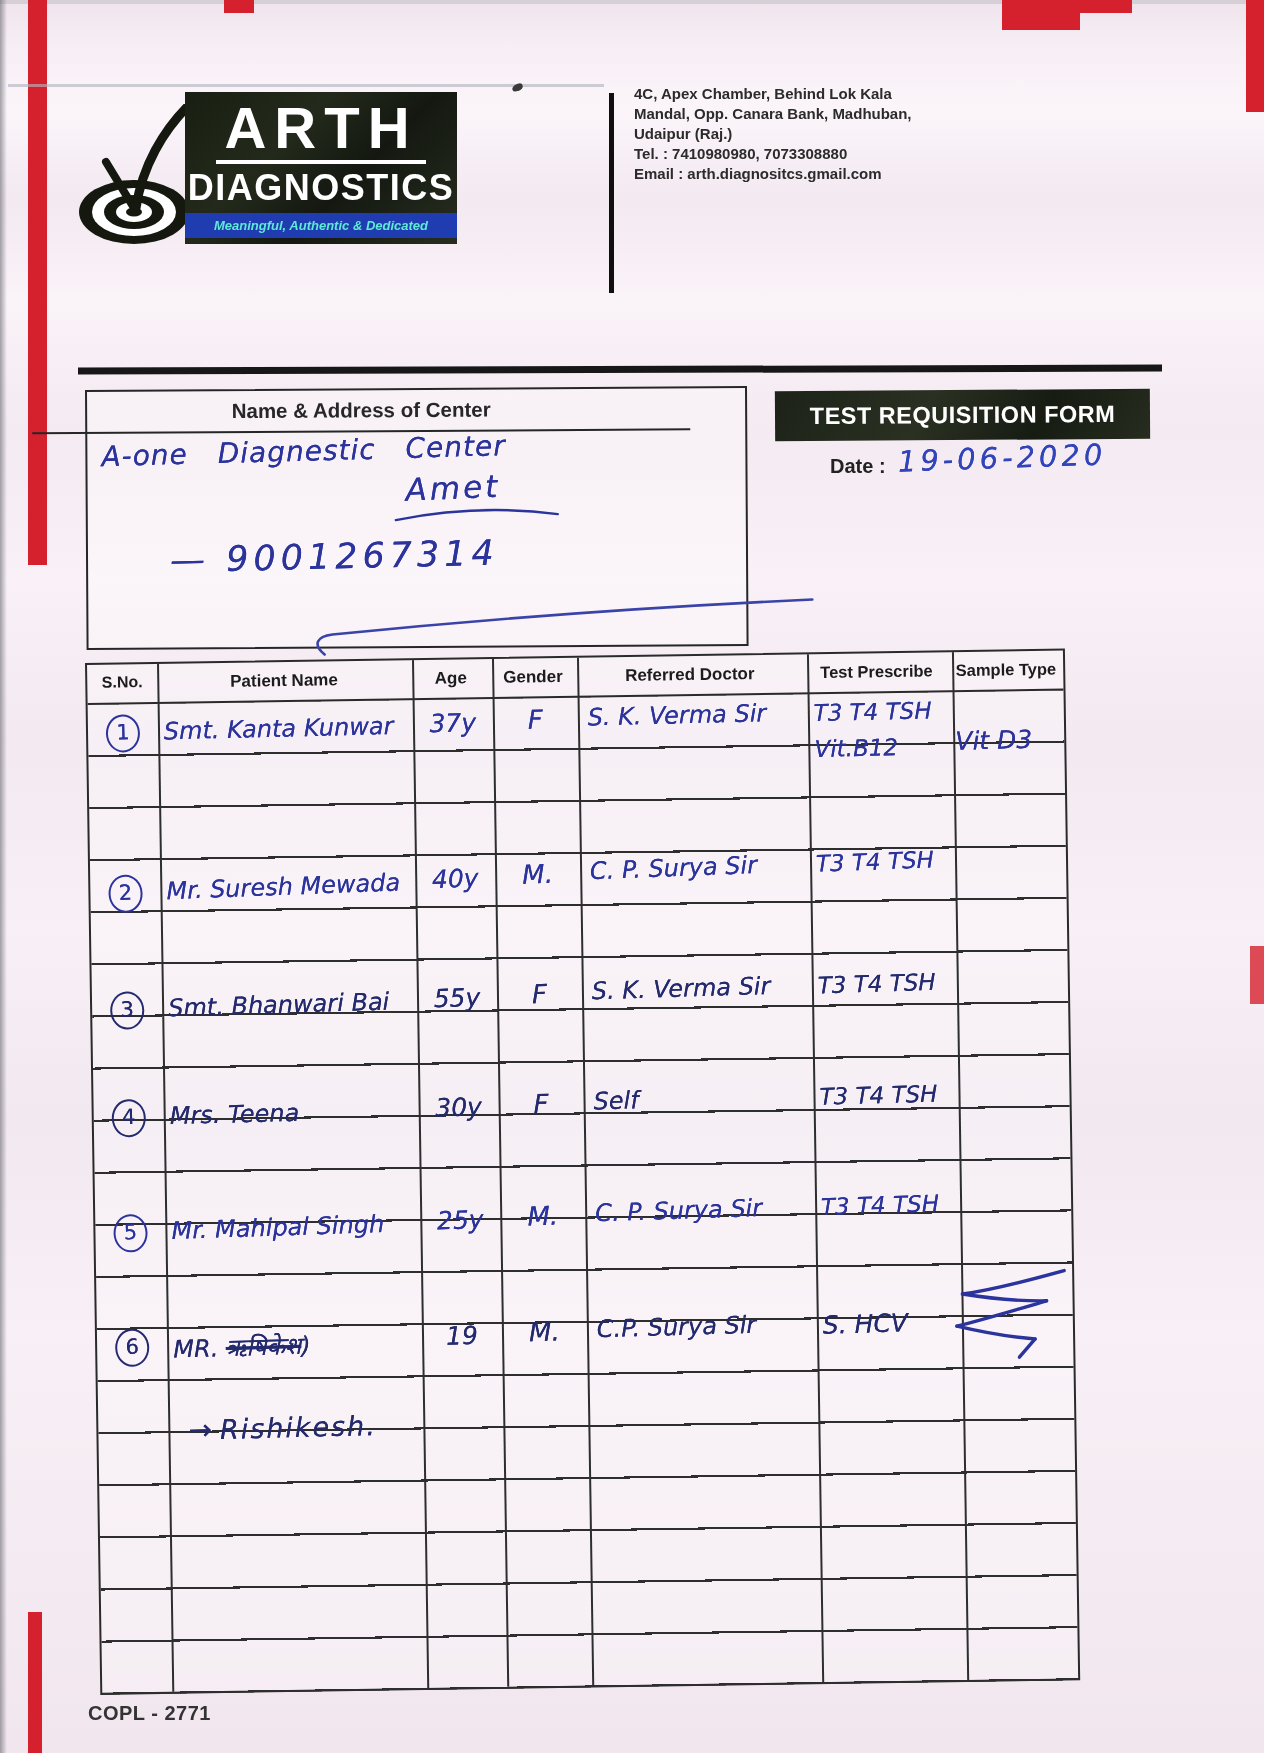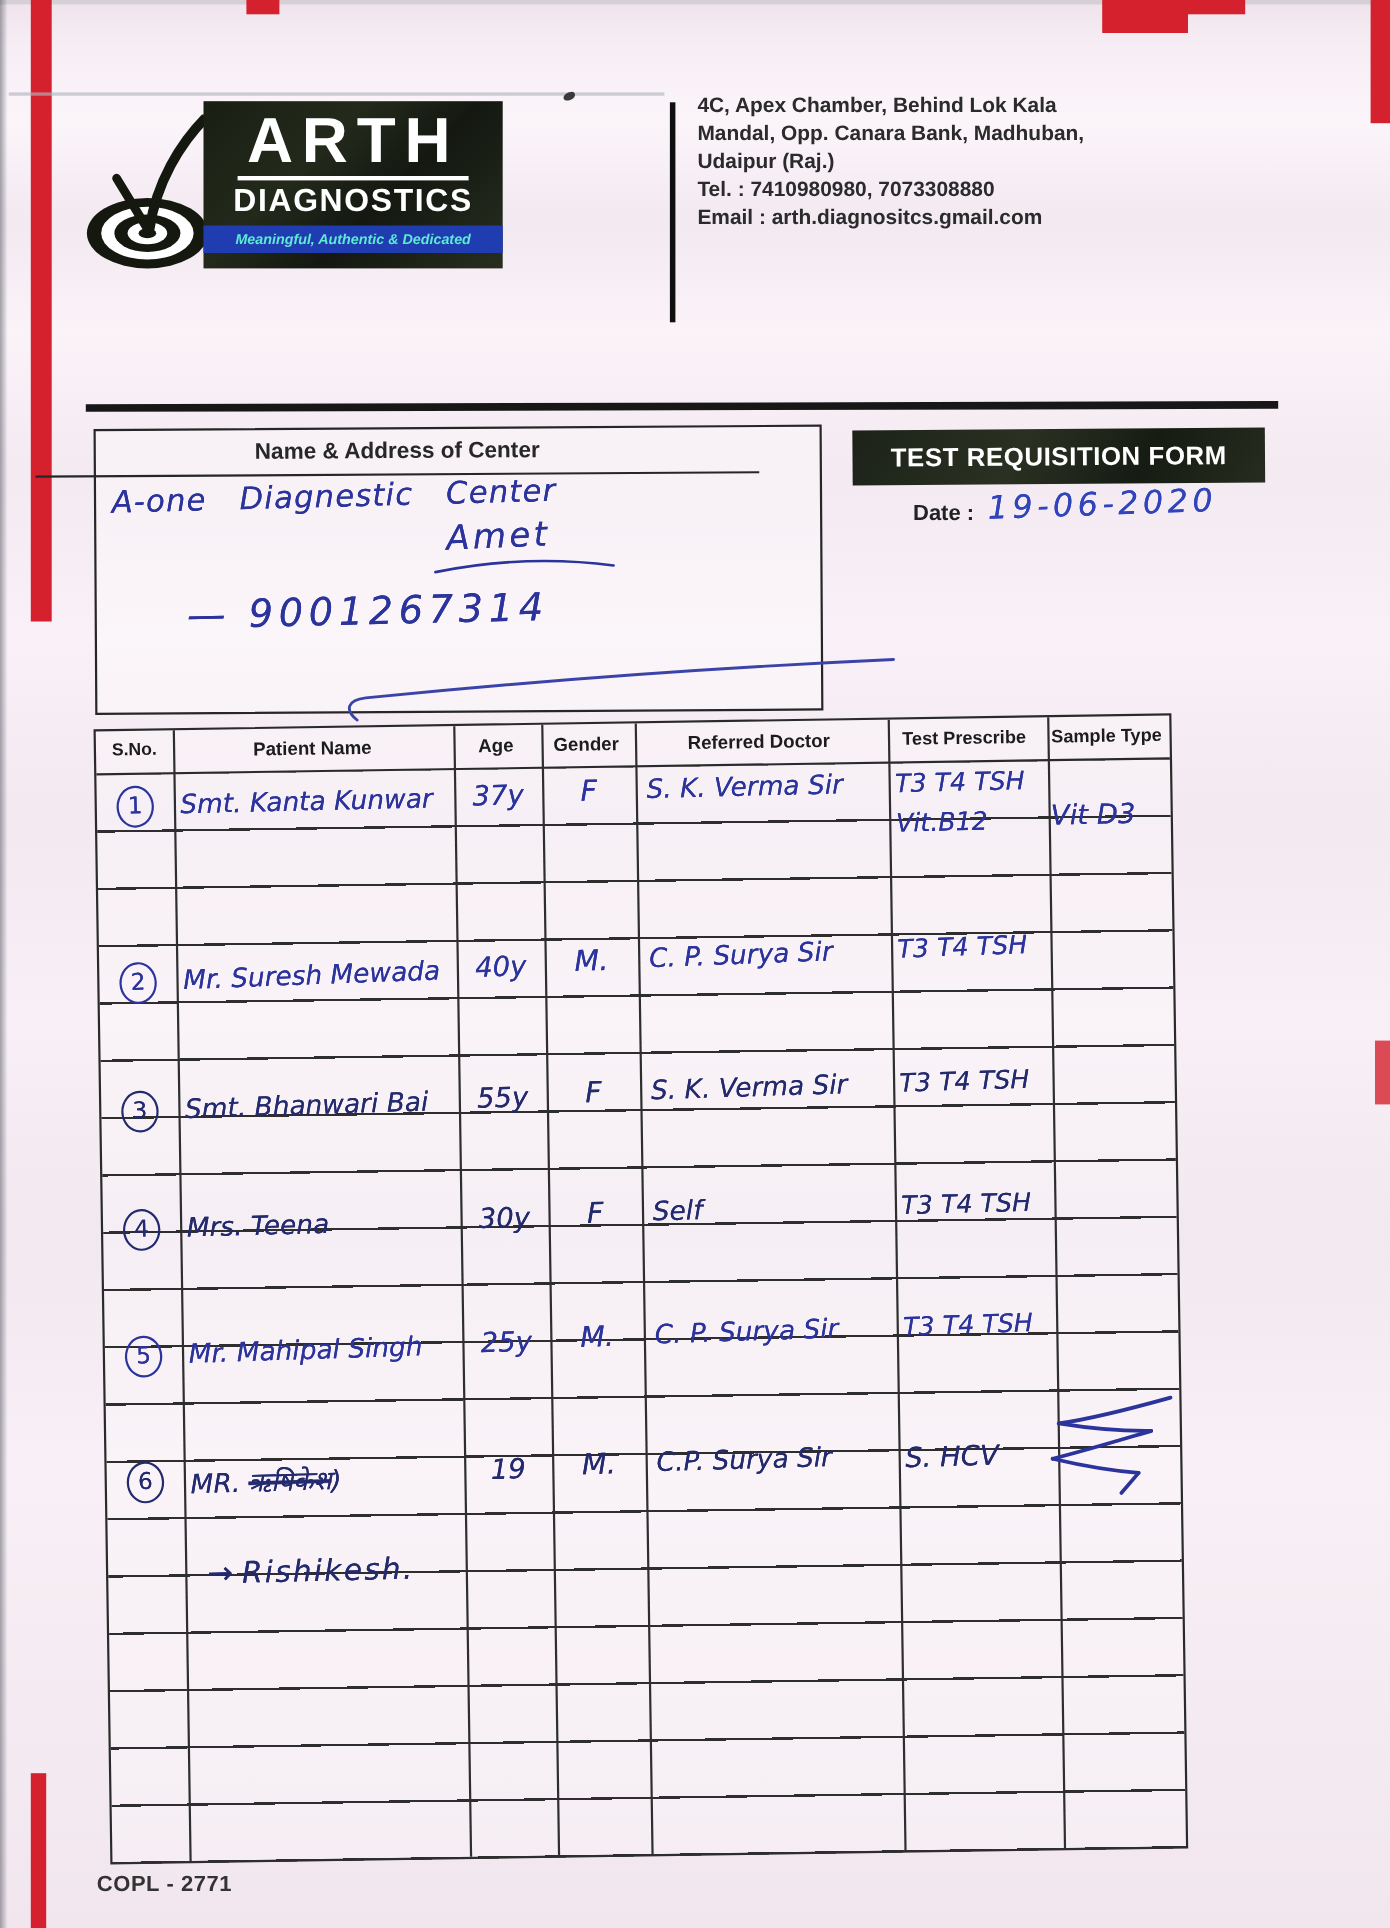--- a/index.html
+++ b/index.html
@@ -14,27 +14,27 @@
   .top-shadow{position:absolute;left:0;top:0;width:1264px;height:4px;background:#cfc9d1;opacity:.8;}
   .paper-fold{position:absolute;left:8px;top:84px;width:596px;height:3px;background:#b4b4bd;opacity:.65;}
   .speck{position:absolute;left:512px;top:84px;width:11px;height:7px;background:#3a3a3a;border-radius:60% 40% 55% 45%;transform:rotate(-18deg);}
 
   
   .logo-box{position:absolute;left:185px;top:92px;width:272px;height:152px;
     background:linear-gradient(135deg,#191e12 0%,#232a1b 35%,#141811 60%,#272e1f 100%);
     text-align:center;box-sizing:border-box;padding-top:7px;}
   .logo-title{color:#fff;font-size:58px;font-weight:700;letter-spacing:8px;line-height:1;}
   .logo-underline{width:210px;height:4px;background:#fff;margin:3px auto 4px auto;}
-  .logo-subtitle{color:#fff;font-size:29px;font-weight:700;letter-spacing:1.5px;line-height:1.1;}
+  .logo-subtitle{color:#fff;font-size:36px;font-weight:700;letter-spacing:1.5px;line-height:1.1;}
   .logo-tagline{margin-top:5px;height:25px;line-height:25px;background:#1f3db0;color:#5eead4;
     font-size:13px;font-weight:700;font-style:italic;}
   .header-divider{position:absolute;left:609px;top:93px;width:5px;height:200px;background:#0f0f0f;}
   .company{position:absolute;left:634px;top:84px;width:450px;color:#262626;}
   .company-name{font-size:29px;font-weight:700;color:#15211d;margin-bottom:6px;letter-spacing:.2px;}
-  .company-line{font-size:19px;font-weight:700;line-height:1.34;color:#2b2b2b;}
+  .company-line{font-size:15px;font-weight:700;line-height:1.34;color:#2b2b2b;}
 
   .thick-rule{position:absolute;left:78px;top:366px;width:1084px;height:7px;background:#171717;transform:rotate(-0.15deg);}
 
   
   .center-box{position:absolute;left:85px;top:390px;width:662px;height:260px;border:2.5px solid #262626;
     box-sizing:border-box;transform:rotate(-0.35deg);transform-origin:0 0;background:rgba(255,255,255,.35);}
   .center-box-title{height:40px;line-height:40px;border-bottom:2.5px solid #262626;text-align:center;
     font-size:20.5px;font-weight:700;color:#272727;transform:translateX(-55px);}
   .hw{font-family:"DejaVu Sans",sans-serif;font-style:italic;color:#2b339c;text-shadow:0 0 .4px currentColor;}
   .cb-line1{position:absolute;left:14px;top:44px;font-size:28px;letter-spacing:1px;word-spacing:20px;transform:rotate(-1.2deg);}

